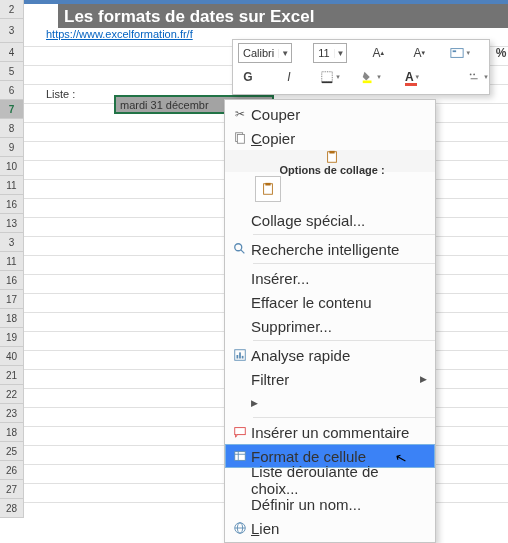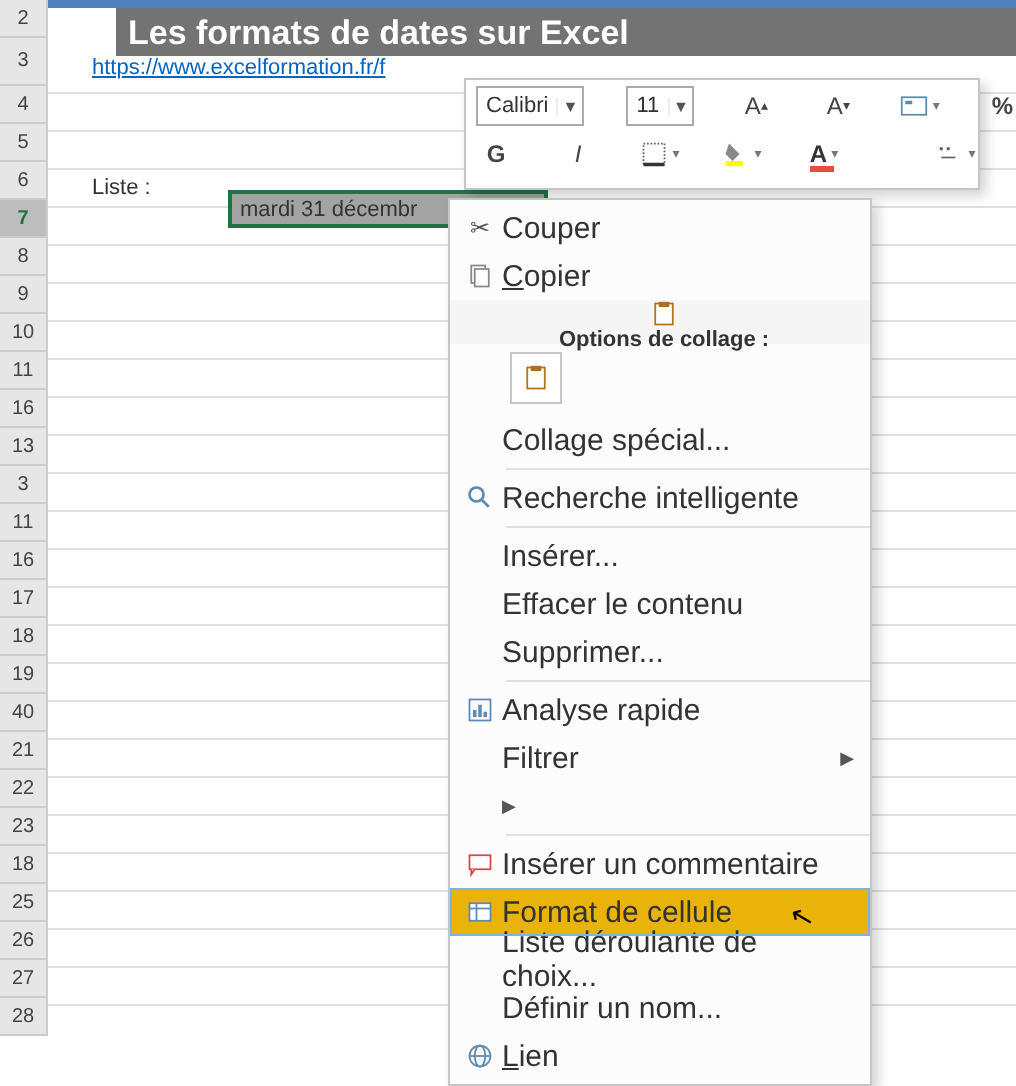--- a/index.html
+++ b/index.html
@@ -99,21 +99,21 @@
     height: 24px;
     display: flex;
     align-items: center;
     padding: 0 8px 0 4px;
     cursor: default;
   }
   .mi .icn { width: 22px; display: flex; justify-content: center; color: #555; font-size: 12px; }
   .mi .lbl { flex: 1; font-size: 15px; color: #333; }
   .mi .lbl u { text-decoration: underline; }
   .mi .sub { font-size: 9px; color: #555; }
-  .mi.hov { background: #eab308; outline: 1px solid #7bb4e3; outline-offset: -1px; }
+  .mi.hov { background: #3b82f6; outline: 1px solid #7bb4e3; outline-offset: -1px; }
   .msep { height: 1px; background: #e1e1e1; margin: 2px 0 2px 28px; }
   .mhdr {
     background: #f5f5f5;
     font-weight: bold;
     height: 22px;
     display: flex; align-items: center;
     padding-left: 4px;
     flex-direction: column;
   }
   .mhdr .icn { width: 22px; display:flex; justify-content:center; color:#d9822b; }

